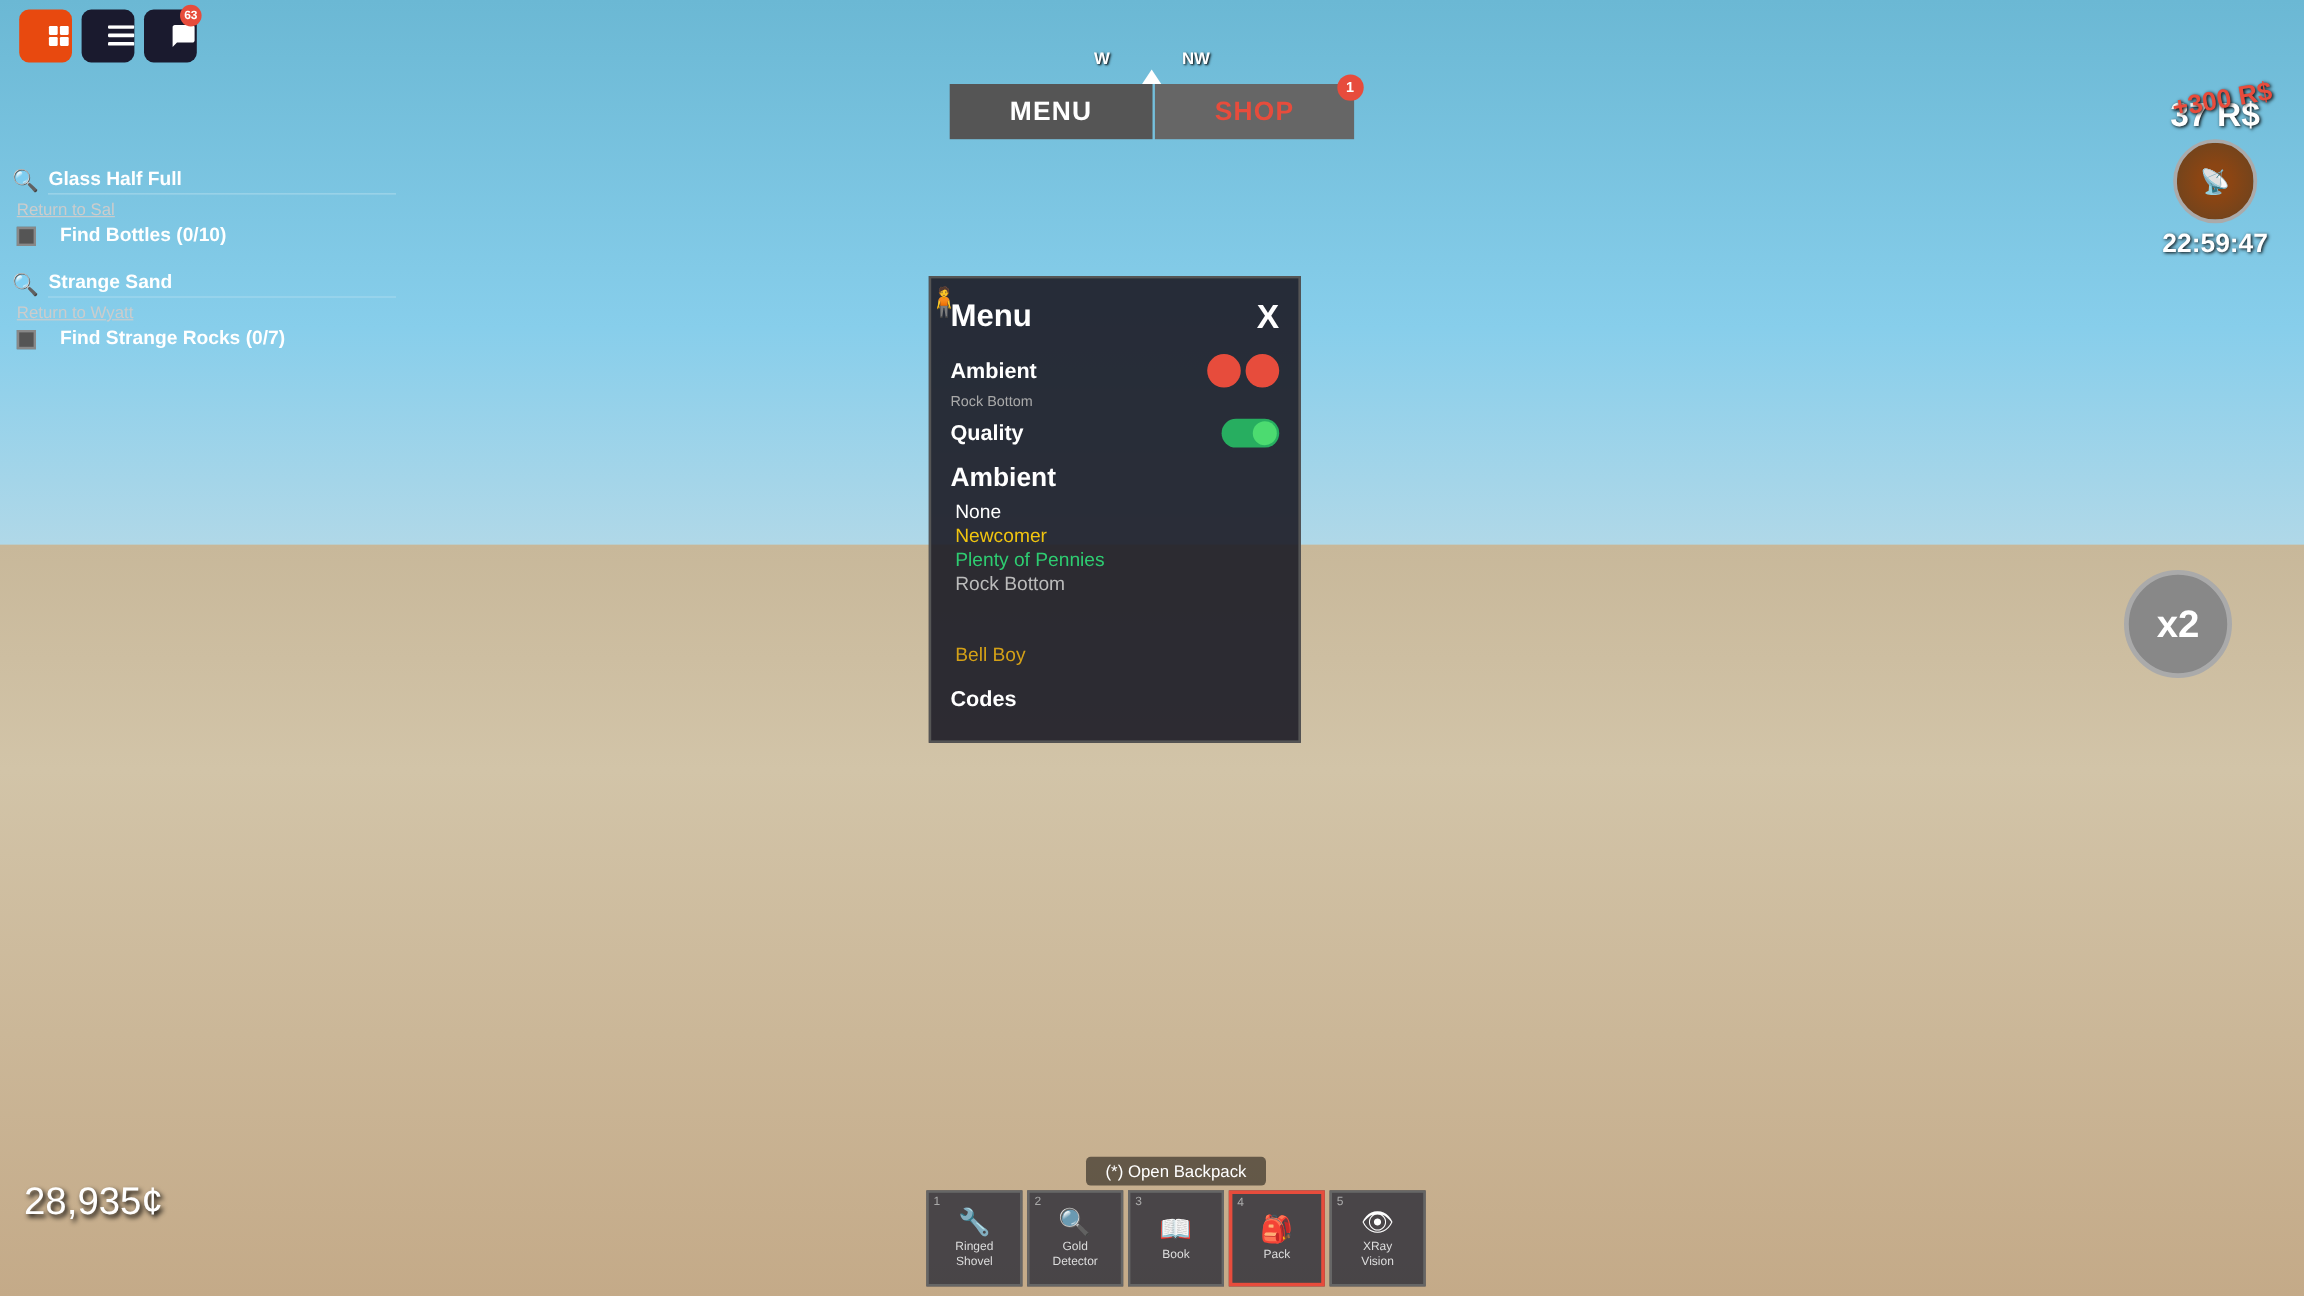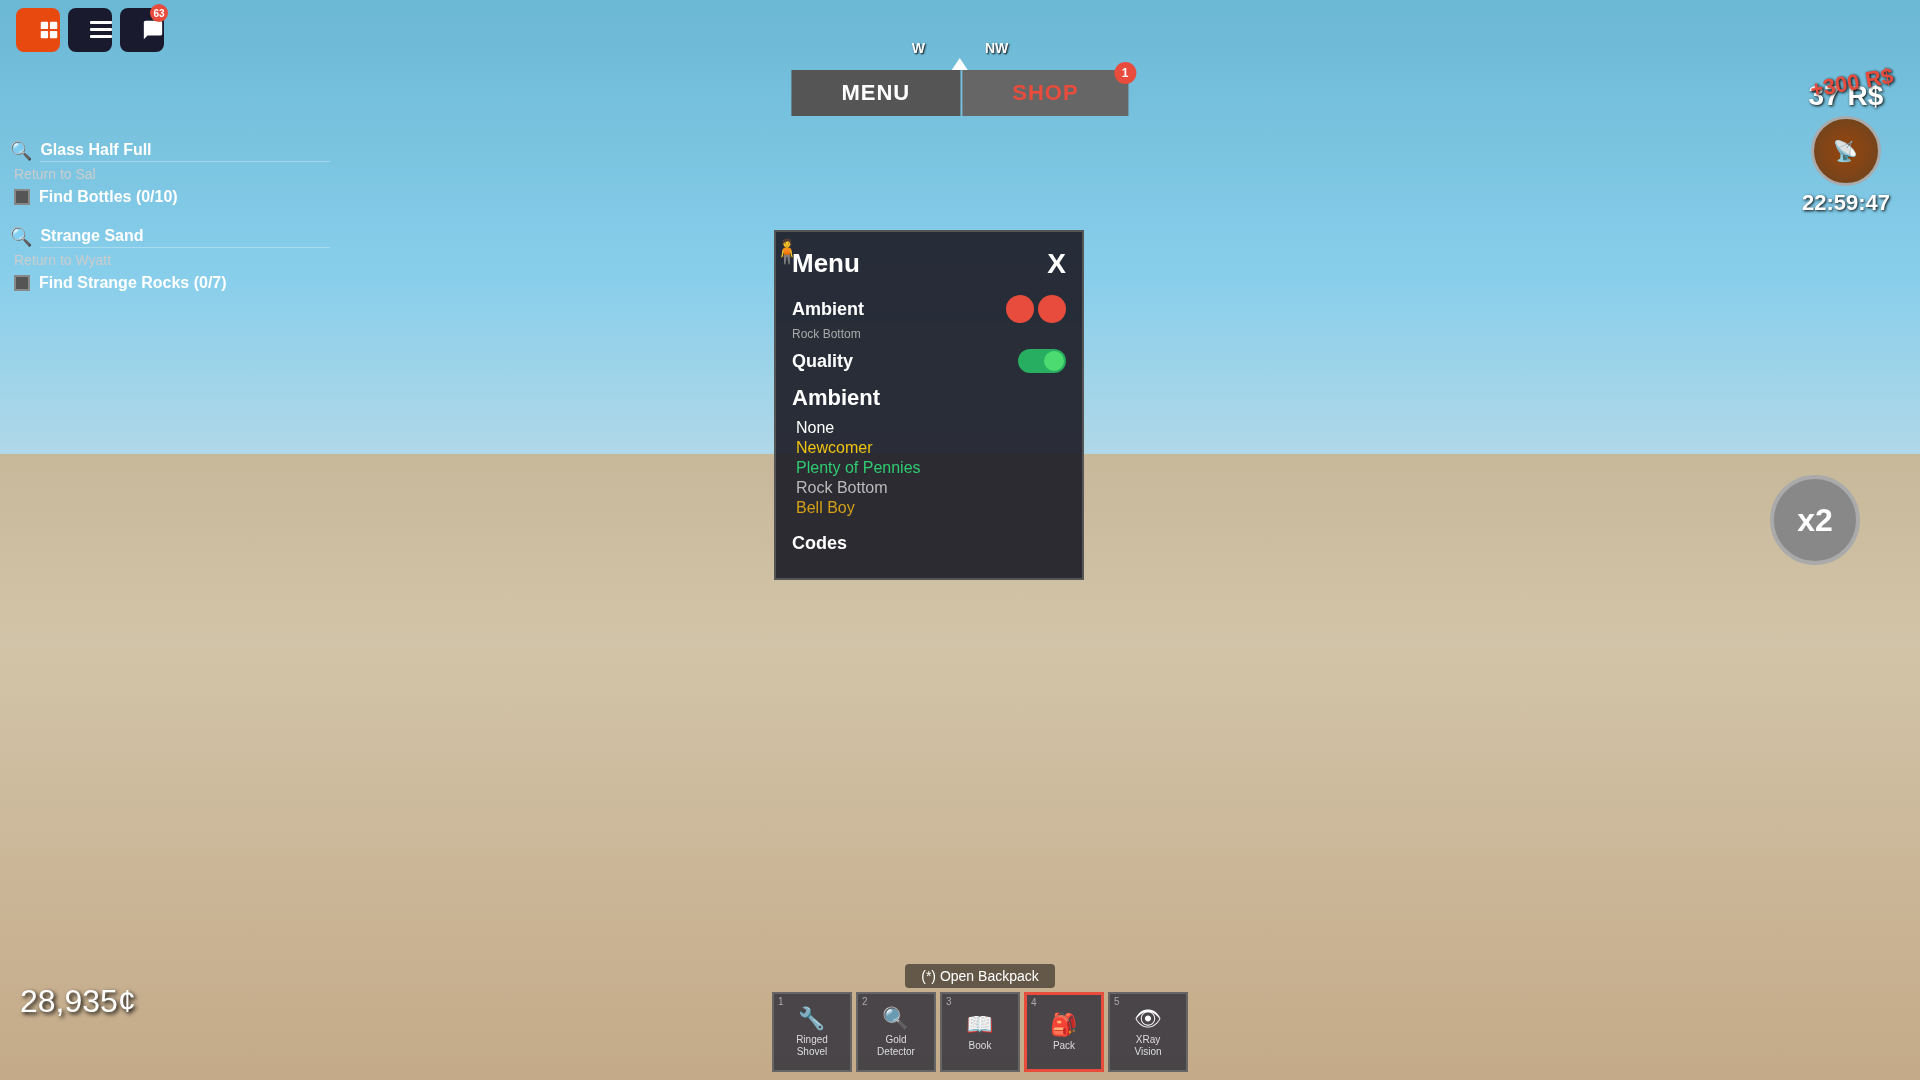--- a/index.html
+++ b/index.html
@@ -186,26 +186,27 @@
       align-items: center;
       gap: 8px;
       margin-bottom: 4px;
     }
 
     .quest-giver {
       font-size: 14px;
       color: #ccc;
       margin-bottom: 6px;
       padding-left: 4px;
+      text-decoration: underline;
     }
 
     .quest-task {
       display: flex;
       align-items: center;
-      gap: 9px;
+      gap: 20px;
       font-size: 16px;
       font-weight: bold;
       color: white;
       padding-left: 4px;
     }
 
     .quest-checkbox {
       width: 16px;
       height: 16px;
       background: #555;
@@ -499,21 +500,21 @@
 
     .title-item {
       font-size: 16px;
       cursor: pointer;
     }
 
     .title-item.white { color: white; }
     .title-item.yellow { color: #f1c40f; }
     .title-item.green { color: #2ecc71; }
     .title-item.gray { color: #bbb; }
-    .title-item.gold { color: #d4a017; }
+    .title-item.gold { color: #d4a017; margin-top: 39px; }
 
     .codes-label {
       font-size: 18px;
       font-weight: bold;
       margin-bottom: 8px;
     }
 
     .code-input {
       width: 100%;
       padding: 12px 16px;

